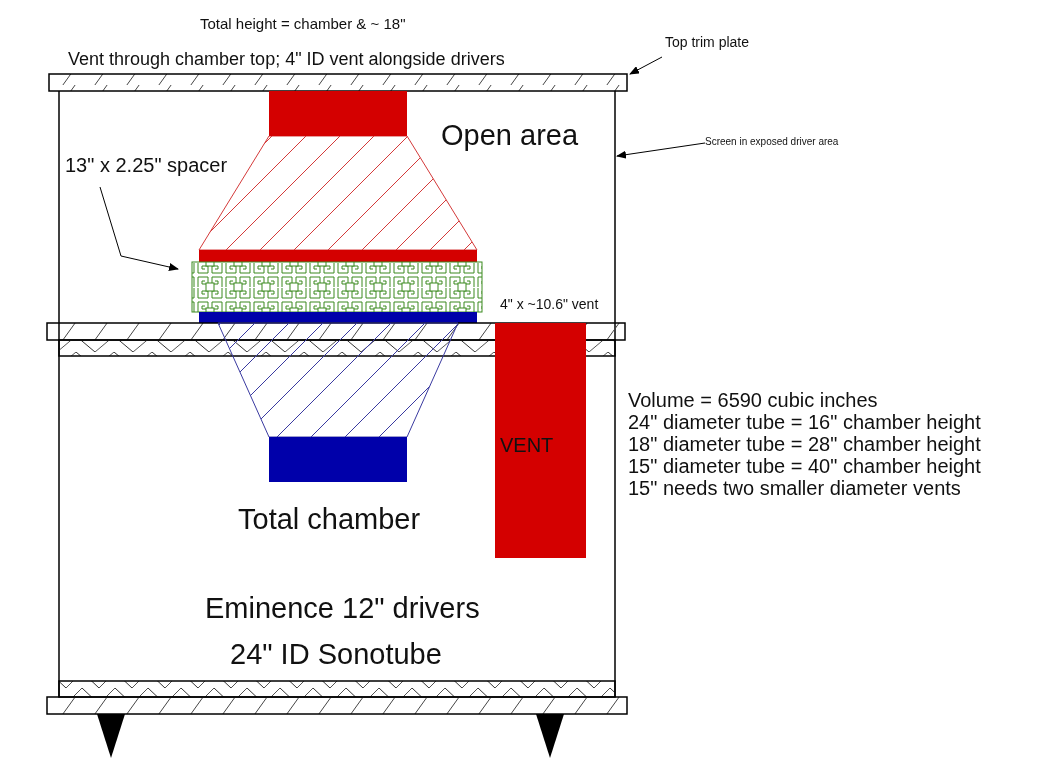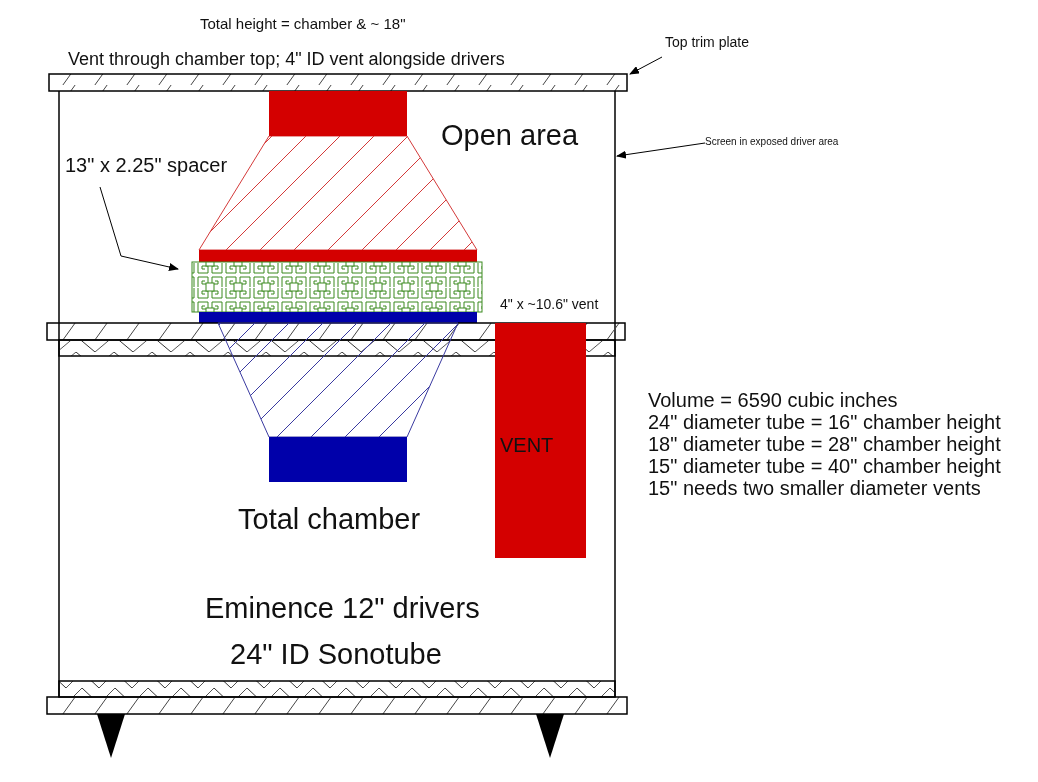--- a/index.html
+++ b/index.html
@@ -10,21 +10,21 @@
     .title2 { left: 68px; top: 50px; font-size: 18px; }
     .callout-top { left: 665px; top: 35px; font-size: 14px; }
     .callout-screen { left: 705px; top: 137px; font-size: 10px; }
     .open-area { left: 441px; top: 121px; font-size: 29px; }
     .spacer-lbl { left: 65px; top: 155px; font-size: 20px; }
     .vent-size { left: 500px; top: 297px; font-size: 14px; }
     .vent-word { left: 500px; top: 435px; font-size: 20px; }
     .vented { left: 238px; top: 505px; font-size: 29px; }
     .eminence { left: 205px; top: 594px; font-size: 29px; }
     .sonotube { left: 230px; top: 640px; font-size: 29px; }
-    .notes { position: absolute; left: 628px; top: 389px; font-size: 20px; line-height: 22px; color: #111; margin-left: 20px; }
+    .notes { position: absolute; left: 628px; top: 389px; font-size: 20px; line-height: 22px; color: #111; }
     .notes div { white-space: nowrap; }
   </style>
 </head>
 <body>
 
 <svg id="diagram" width="1038" height="782" viewBox="0 0 1038 782">
   <defs>
     <pattern id="hatch-plate" patternUnits="userSpaceOnUse" width="32" height="17">
       <line x1="-4" y1="21" x2="14" y2="-4" stroke="#444" stroke-width="1"></line>
       <line x1="28" y1="21" x2="46" y2="-4" stroke="#444" stroke-width="1"></line>

